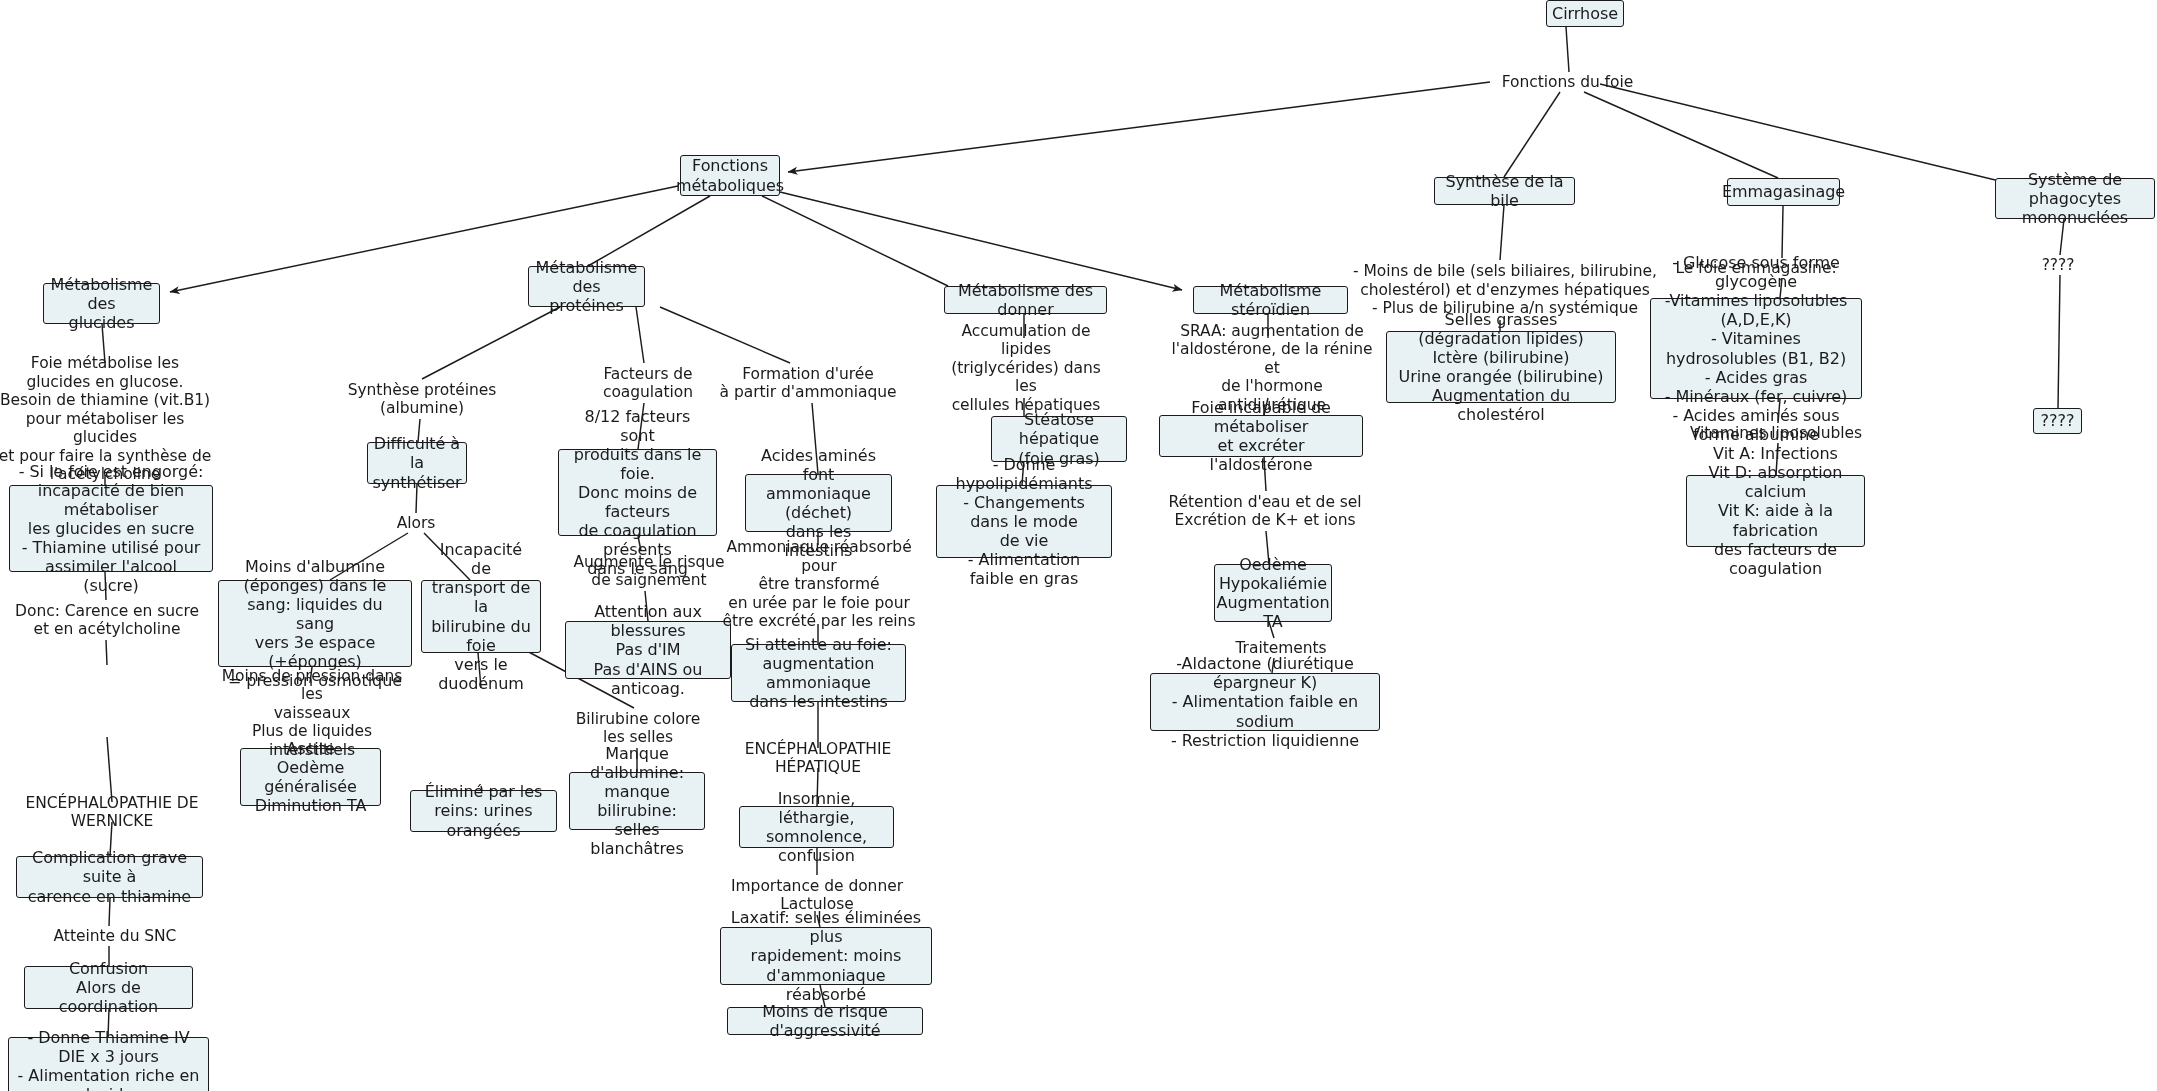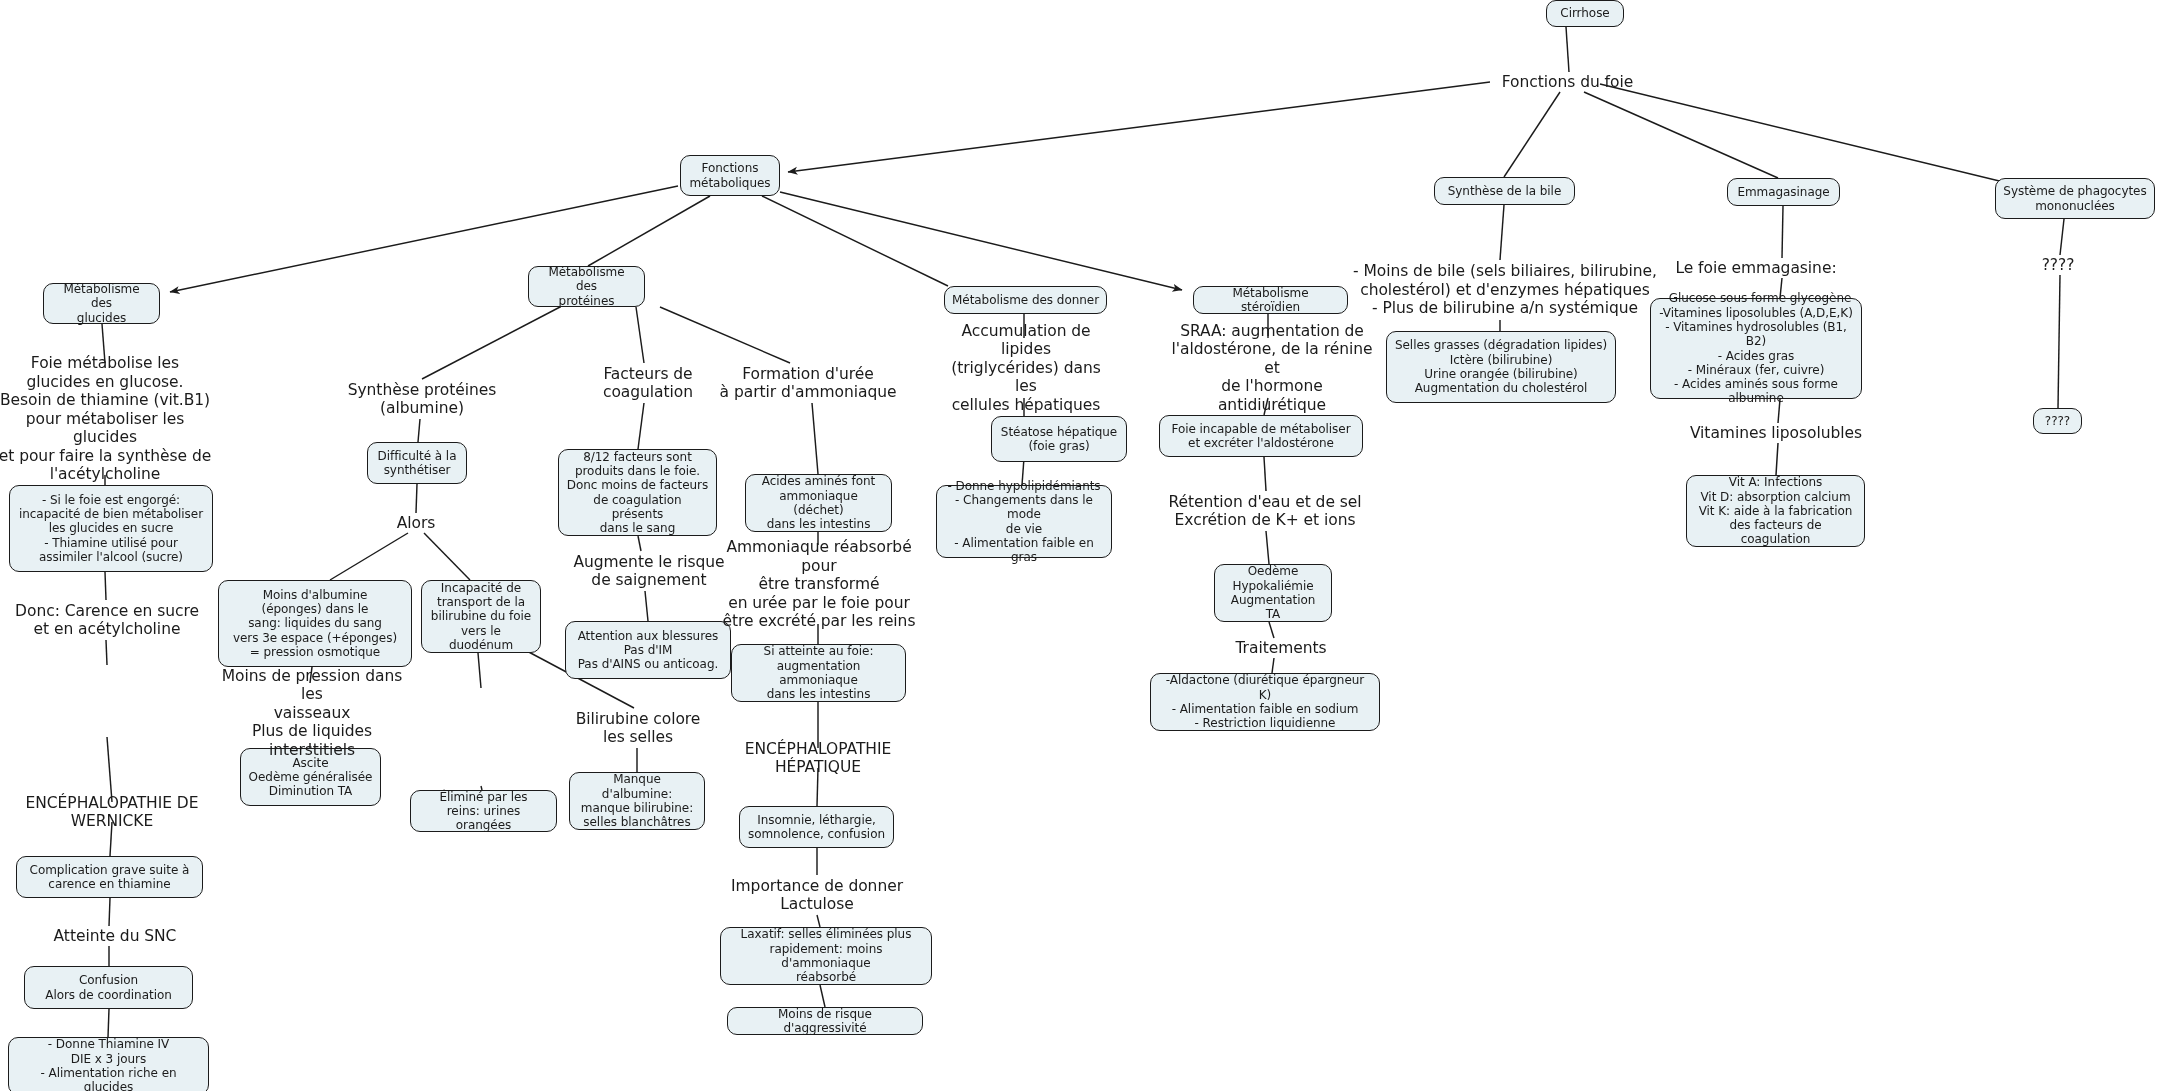--- a/index.html
+++ b/index.html
@@ -20,23 +20,23 @@
     left: 0; top: 0;
     width: 2157px;
     height: 1091px;
     pointer-events: none;
   }
   .node {
     position: absolute;
     box-sizing: border-box;
     background: #e8f1f4;
     border: 1.4px solid #1b1b1b;
-    border-radius: 10px;
+    border-radius: 3px;
     color: #1b1b1b;
-    font-size: 12px;
+    font-size: 16px;
     line-height: 1.19;
     text-align: center;
     display: flex;
     align-items: center;
     justify-content: center;
     padding: 3px 7px;
     white-space: pre-line;
     letter-spacing: -0.05px;
   }
   .label {

